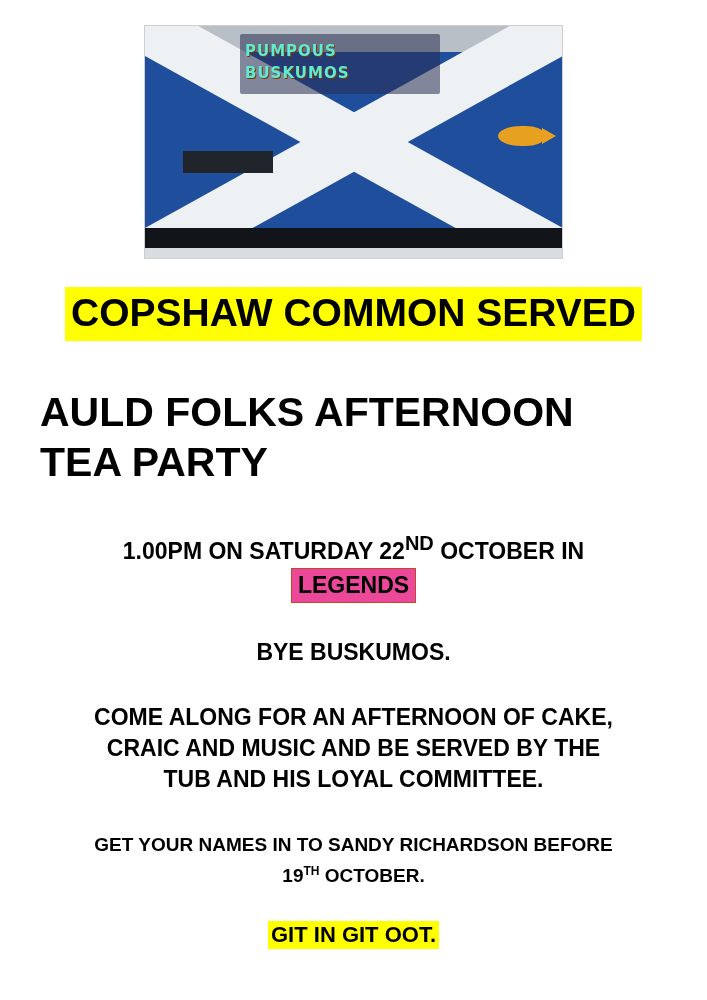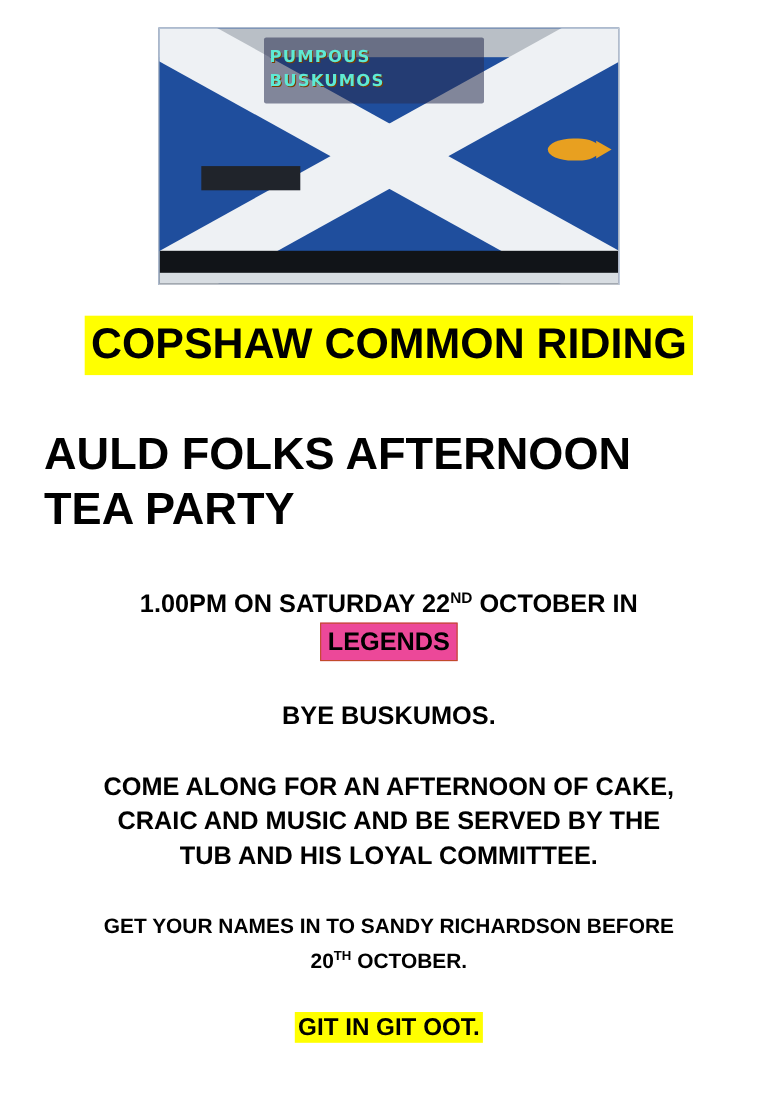--- a/index.html
+++ b/index.html
@@ -144,21 +144,21 @@
   }
 
   .when {
     margin: 40px 30px 0 30px;
     text-align: center;
     font-size: 23px;
     font-weight: bold;
     line-height: 33px;
   }
   .when sup {
-    font-size: 14px;
+    font-size: 20px;
     vertical-align: super;
   }
   .venue {
     display: inline-block;
     background: #ec4899;
     padding: 0 6px;
     border: 1px solid #c24a2a;
   }
 
   .para {
@@ -206,21 +206,21 @@
         <div>BUSKUMOS</div>
       </div>
       <div class="fish"></div>
       <div class="dark-box"></div>
       <div class="bottom-strip"></div>
       <div class="bottom-light"></div>
     </div>
   </div>
 
   <div class="title-bar">
-    <span class="hl">COPSHAW COMMON RIDING</span>
+    <span class="hl">COPSHAW COMMON SERVED</span>
   </div>
 
   <div class="headline">
     <div>AULD FOLKS AFTERNOON</div>
     <div>TEA PARTY</div>
   </div>
 
   <div class="when">
     <span>1.00PM ON SATURDAY 22</span><sup>ND</sup><span> OCTOBER IN</span>
     <br>
@@ -233,21 +233,21 @@
 
   <div class="para p3">
     <div>COME ALONG FOR AN AFTERNOON OF CAKE,</div>
     <div>CRAIC AND MUSIC AND BE SERVED BY THE</div>
     <div>TUB AND HIS LOYAL COMMITTEE.</div>
   </div>
 
   <div class="small">
     <div>GET YOUR NAMES IN TO SANDY RICHARDSON BEFORE</div>
     <div>
-      <span>20</span><sup>TH</sup><span> OCTOBER.</span>
+      <span>19</span><sup>TH</sup><span> OCTOBER.</span>
     </div>
   </div>
 
   <div class="closing">
     <span class="hl">GIT IN GIT OOT.</span>
   </div>
 
 </div>
 
 </body></html>

